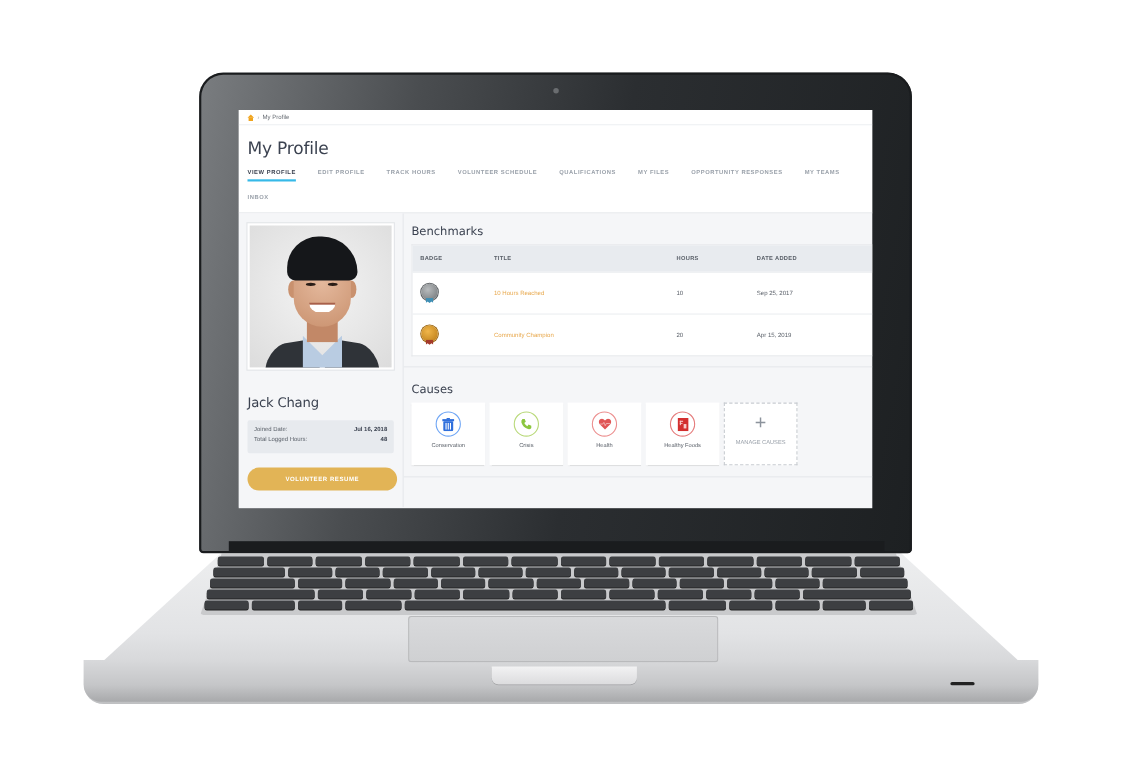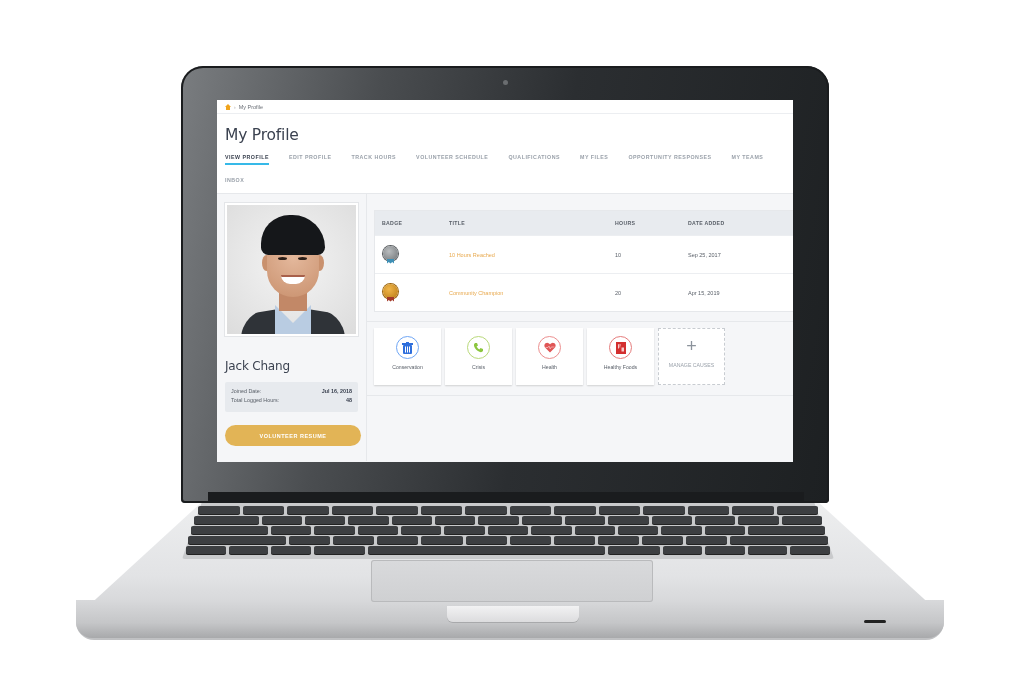--- a/index.html
+++ b/index.html
@@ -228,20 +228,21 @@
           </div>
           <div class="stat-row">
             <span>Total Logged Hours:</span>
             <b>48</b>
           </div>
         </div>
         <div class="resume-btn">VOLUNTEER RESUME</div>
       </div>
 
       <div class="right">
+        <div class="section-title">Benchmarks</div>
         <div class="table">
           <div class="thead">
             <div class="c-badge">BADGE</div>
             <div class="c-title">TITLE</div>
             <div class="c-hours">HOURS</div>
             <div class="c-date">DATE ADDED</div>
           </div>
           <div class="trow">
             <div class="c-badge">
                 <div class="medal silver">
@@ -260,20 +261,21 @@
                   <div class="ribbon"></div>
                 </div>
               </div>
             <div class="c-title"><span class="title-link">Community Champion</span></div>
             <div class="c-hours">20</div>
             <div class="c-date">Apr 15, 2019</div>
           </div>
         </div>
         <div class="divider"></div>
 
+        <div class="section-title causes-title">Causes</div>
         <div class="causes">
           <div class="cause">
             <div class="cause-icon" style="border-color:#6fa6f5">
               <svg width="11" height="12" viewBox="0 0 11 12">
                   <rect x="0" y="1" width="11" height="2" fill="#2f6fdc"></rect>
                   <rect x="4" y="0" width="3" height="1.5" fill="#2f6fdc"></rect>
                   <rect x="1" y="3" width="9" height="9" rx="1" fill="#2f6fdc"></rect>
                   <rect x="3" y="4.5" width="1" height="6" fill="#fff"></rect>
                   <rect x="5" y="4.5" width="1" height="6" fill="#fff"></rect>
                   <rect x="7" y="4.5" width="1" height="6" fill="#fff"></rect>

